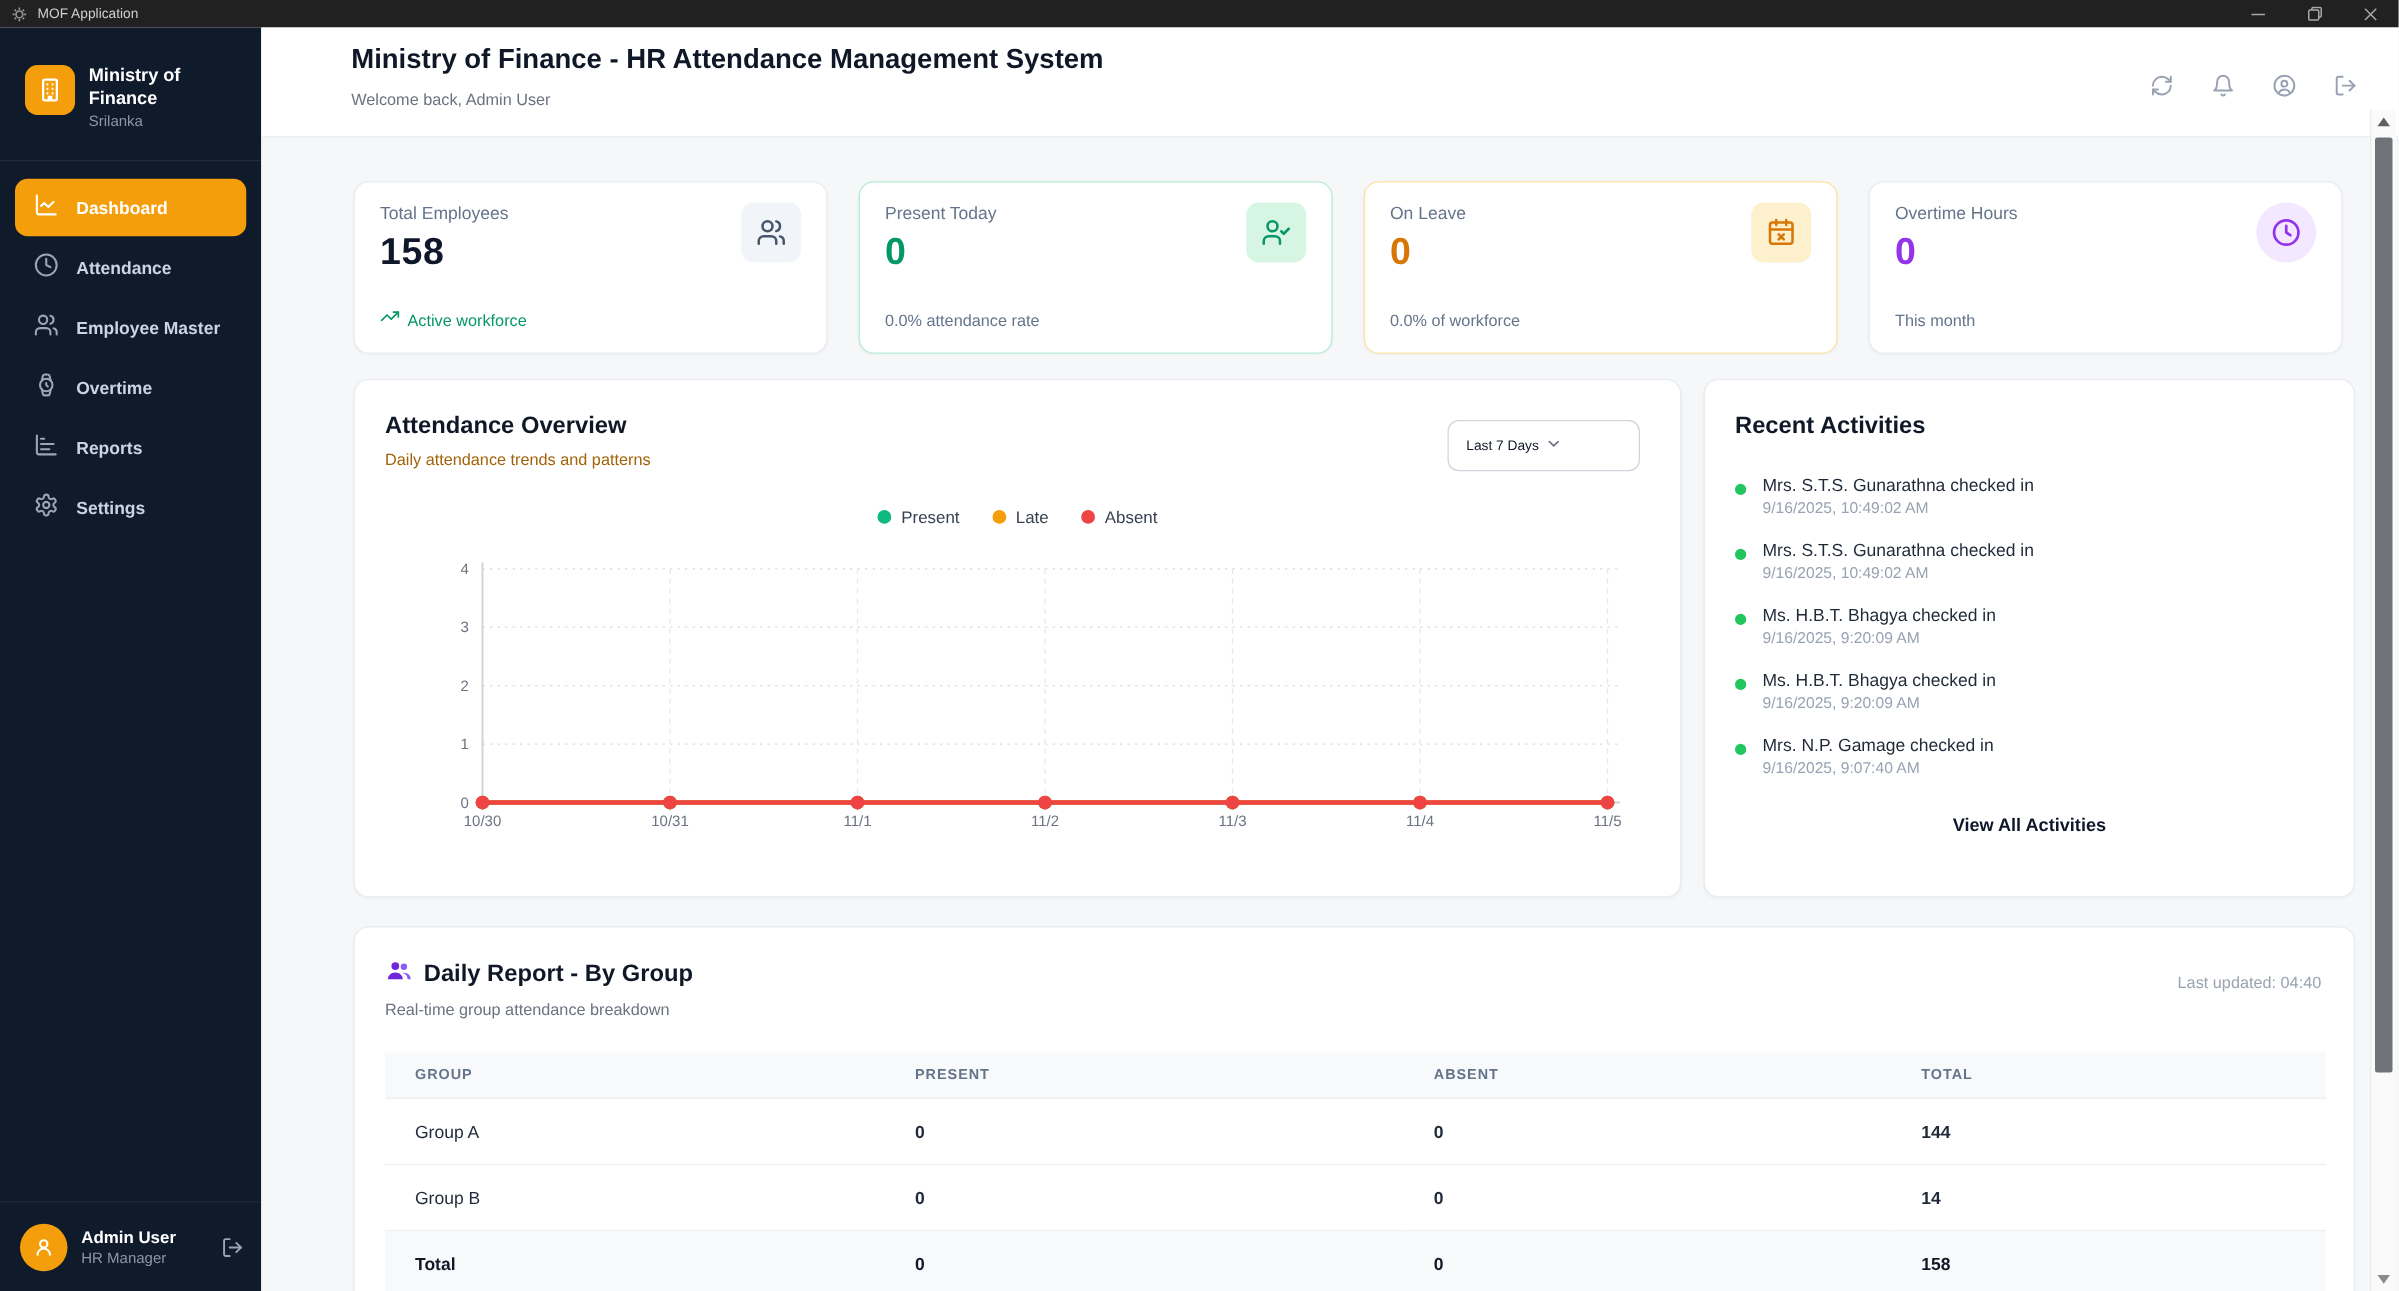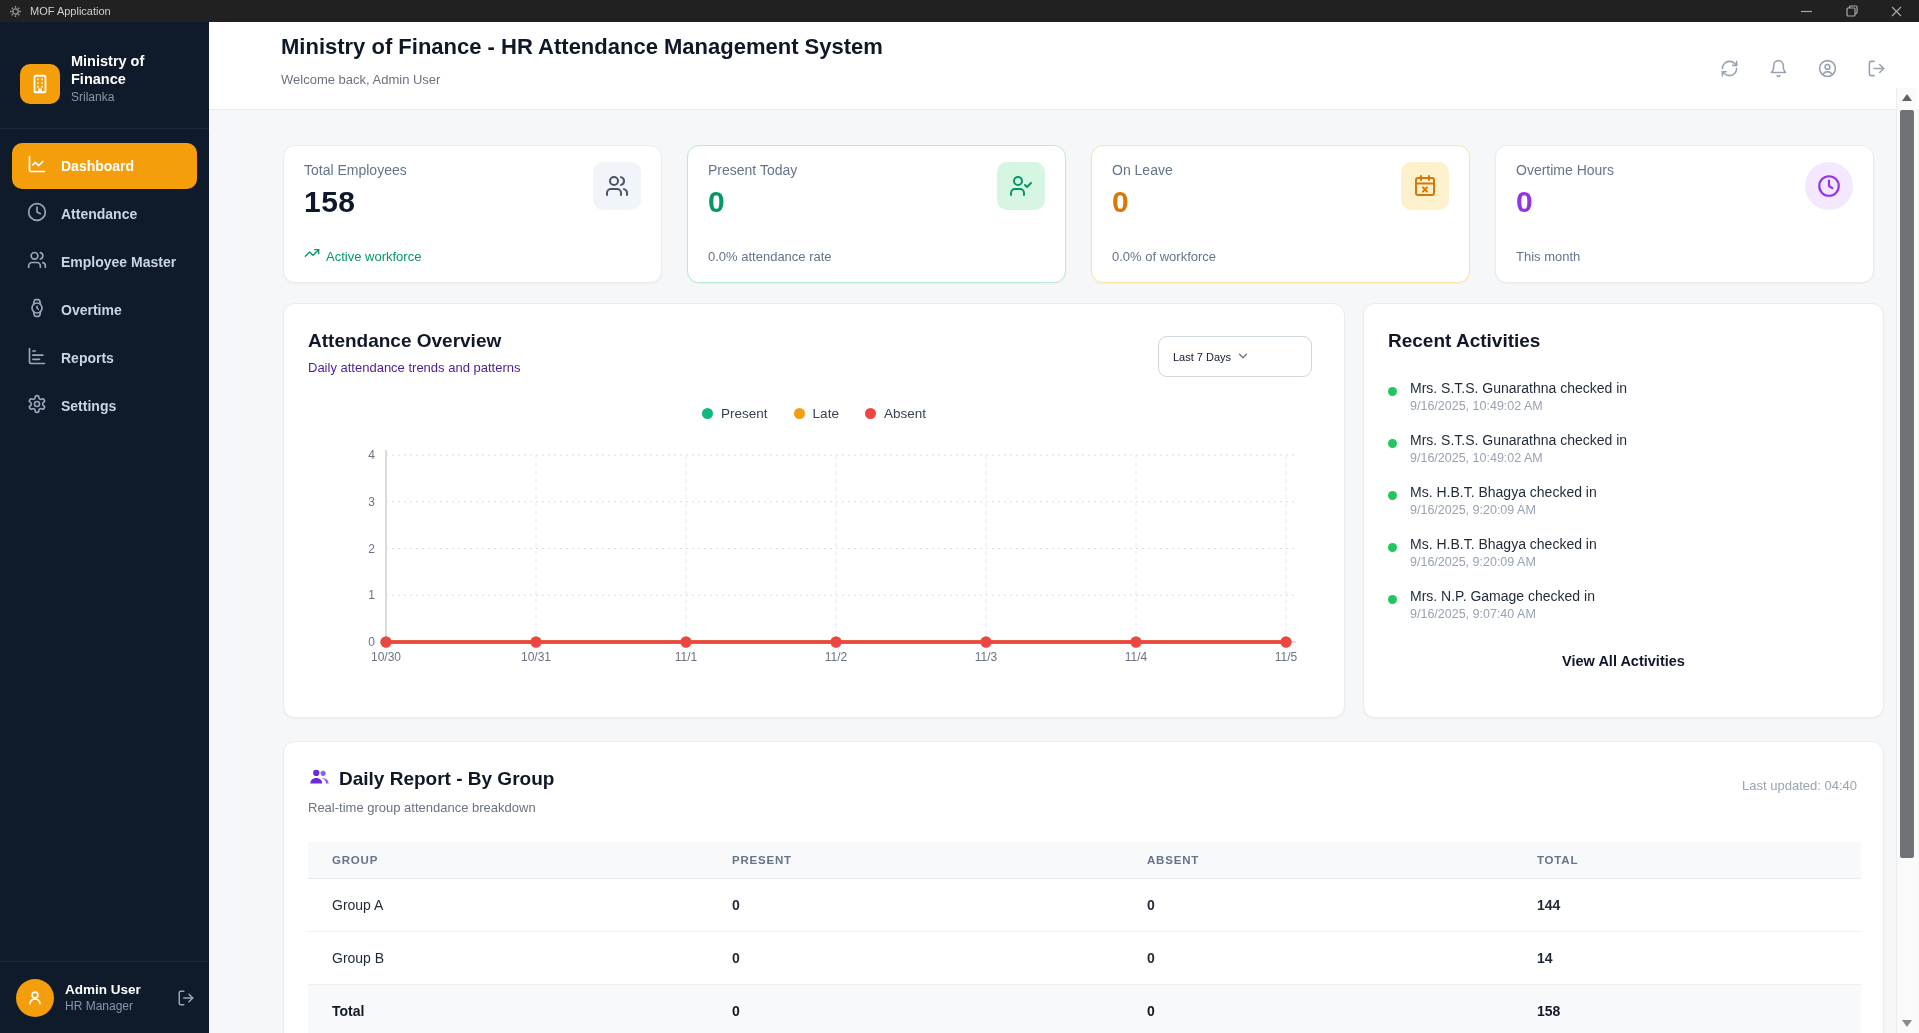--- a/index.html
+++ b/index.html
@@ -9,21 +9,21 @@
 
   
   .titlebar { position:absolute; left:0; top:0; width:1919px; height:22px; background:#212121; display:flex; align-items:center; color:#c9c9c9; }
   .titlebar .appicon { margin:0 8px 0 9px; display:flex; }
   .titlebar .apptitle { font-size:11px; color:#cfcfcf; }
   .win-controls { position:absolute; right:0; top:0; height:22px; display:flex; }
   .win-btn { width:45px; height:22px; display:flex; align-items:center; justify-content:center; color:#9a9a9a; }
 
   
   .sidebar { position:absolute; left:0; top:22px; width:209px; height:1011px; background:#0f1a2b; }
-  .brand { display:flex; align-items:flex-end; gap:11px; padding:30px 16px 24px 20px; border-bottom:1px solid #1d2a3f; }
+  .brand { display:flex; align-items:flex-start; gap:11px; padding:30px 16px 24px 20px; border-bottom:1px solid #1d2a3f; }
   .brand-logo { width:40px; height:40px; background:#f59e0b; border-radius:10px; display:flex; align-items:center; justify-content:center; flex:0 0 auto; }
   .brand-name { font-size:14.5px; font-weight:bold; color:#ffffff; line-height:18px; }
   .brand-sub { font-size:12px; color:#8b95a7; margin-top:2px; }
   .nav { padding:14px 12px; }
   .nav-item { height:46px; margin-bottom:2px; border-radius:10px; display:flex; align-items:center; gap:14px; padding-left:15px; cursor:pointer; color:#9aa6b8; }
   .nav-item .nav-label { font-size:14px; font-weight:600; color:#cbd5e1; }
   .nav-item.active { background:#f59e0b; color:#ffffff; }
   .nav-item.active .nav-label { color:#ffffff; font-weight:bold; }
   .side-footer { position:absolute; left:0; bottom:0; width:209px; height:72px; border-top:1px solid #1d2a3f; display:flex; align-items:center; padding:0 14px 0 16px; }
   .avatar { width:38px; height:38px; border-radius:50%; background:#f59e0b; display:flex; align-items:center; justify-content:center; flex:0 0 auto; }
@@ -55,21 +55,21 @@
   .v-dark { color:#0f172a; } .v-green { color:#059669; } .v-amber { color:#d97706; } .v-purple { color:#9333ea; }
   .chip-gray { background:#f1f5f9; color:#475569; }
   .chip-green { background:#d7f5e3; color:#059669; }
   .chip-amber { background:#fdf0cd; color:#d97706; }
   .chip-purple { background:#f3e8ff; color:#9333ea; border-radius:50% !important; }
   .f-green { color:#059669; }
 
   
   .chart-card { left:74px; top:193px; width:1062px; height:415px; }
   .sec-title { font-size:19px; font-weight:bold; color:#101828; }
-  .sec-sub { font-size:13px; color:#4c1d95; margin-top:8px; }
+  .sec-sub { font-size:13px; color:#a16207; margin-top:8px; }
   .chart-head { position:absolute; left:24px; top:26px; }
   .range-select { position:absolute; right:32px; top:32px; width:154px; height:41px; border:1px solid #cfd6dd; border-radius:9px; background:#fff; display:flex; align-items:center; padding:0 12px 0 14px; cursor:pointer; }
   .range-select span { font-size:11px; color:#101828; flex:1; }
   .legend { position:absolute; left:0; top:102px; width:100%; display:flex; justify-content:center; gap:26px; }
   .legend-item { display:flex; align-items:center; gap:8px; font-size:13.5px; color:#374151; }
   .ldot { width:11px; height:11px; border-radius:50%; }
   .chart-svg { position:absolute; left:14px; top:136px; }
 
   
   .act-card { left:1154px; top:193px; width:521px; height:415px; }

